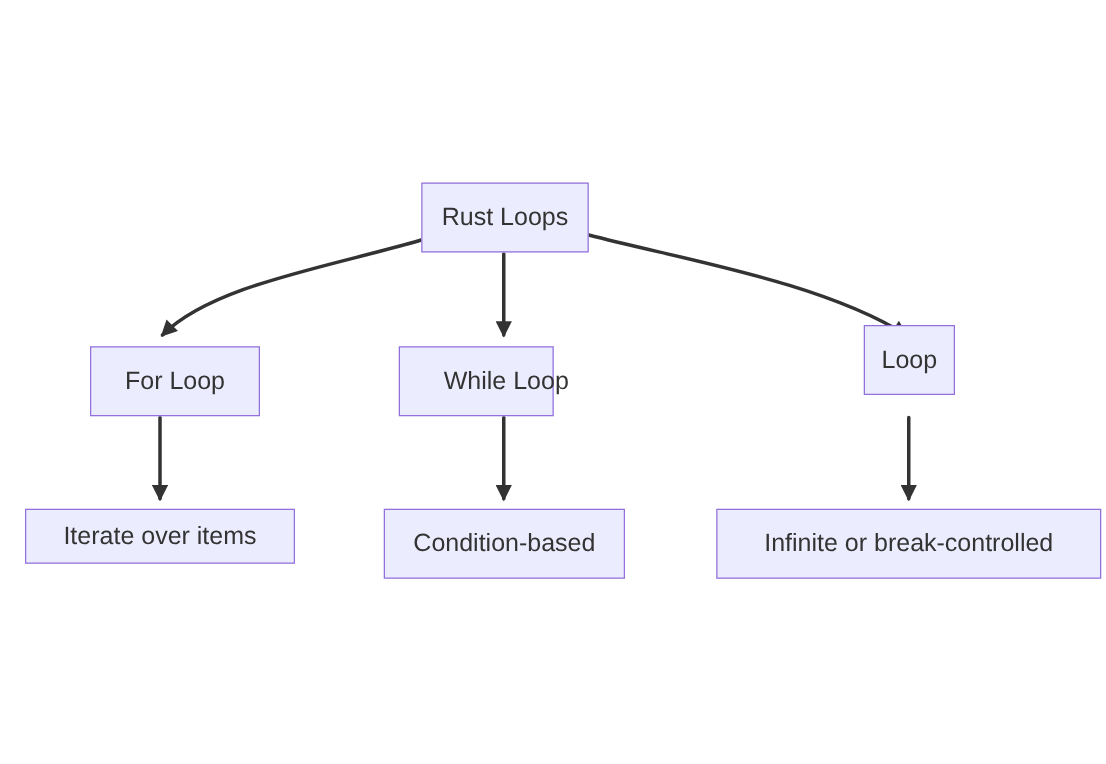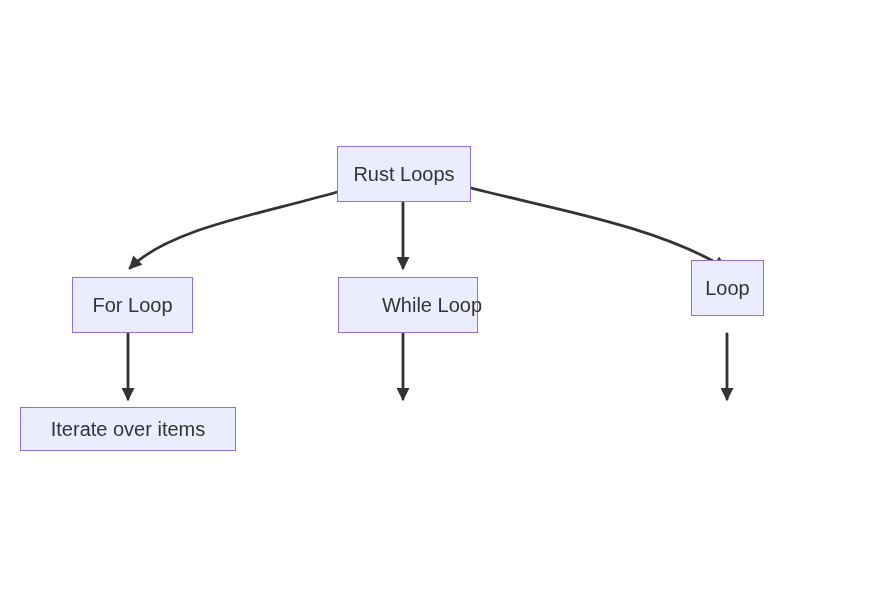--- a/index.html
+++ b/index.html
@@ -31,22 +31,22 @@
     color: #333333;
     font-size: 20px;
     display: flex;
     align-items: center;
     justify-content: center;
     text-align: center;
     white-space: nowrap;
   }
   
   .n-root      { left: 327px; top: 146px; width: 134px; height: 56px; }
-  .n-for       { left:  62px; top: 277px; width: 121px; height: 56px; }
-  .n-while     { left: 328px; top: 277px; width: 140px; height: 56px; padding-left: 48px; }
+  .n-for       { left:  62px; top: 277px; width: 136px; height: 56px; }
+  .n-while     { left: 309px; top: 277px; width: 124px; height: 56px; padding-left: 48px; }
   .n-loop      { left: 681px; top: 260px; width:  73px; height: 56px; }
   .n-iterate   { left:  10px; top: 407px; width: 216px; height: 44px; }
   .n-condition { left: 297px; top: 407px; width: 193px; height: 56px; }
   .n-infinite  { left: 563px; top: 407px; width: 308px; height: 56px; }
 </style>
 </head>
 <body>
 
 <div class="canvas">
 
@@ -79,15 +79,21 @@
   </div>
 
   <div class="node n-loop">
     <span>Loop</span>
   </div>
 
   <div class="node n-iterate">
     <span>Iterate over items</span>
   </div>
 
+  <div class="node n-condition">
+    <span>Condition-based</span>
+  </div>
 
+  <div class="node n-infinite">
+    <span>Infinite or break-controlled</span>
+  </div>
 
 </div>
 
 </body></html>

